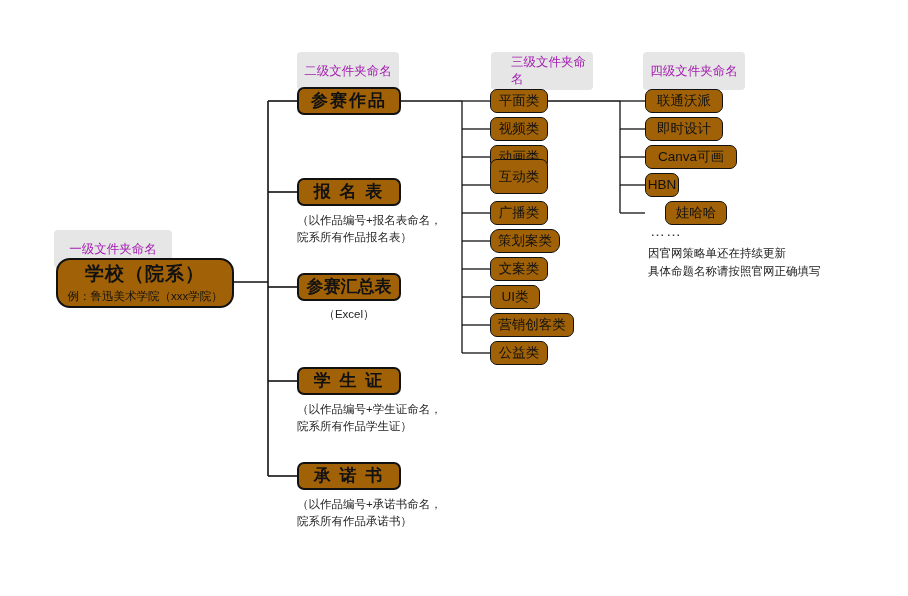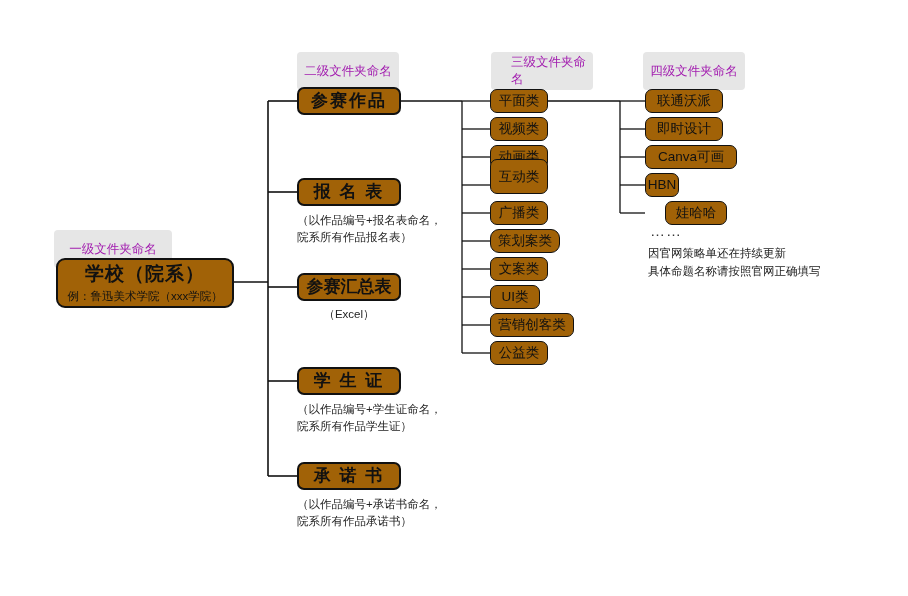--- a/index.html
+++ b/index.html
@@ -50,21 +50,21 @@
     align-items: center;
     justify-content: center;
     height: 38px;
   }
   .lvl1-box {
     font-size: 19px;
     font-weight: bold;
     letter-spacing: 1px;
     flex-direction: column;
     border-width: 2px;
-    border-radius: 9px;
+    border-radius: 14px;
   }
   .lvl1-box .sub {
     font-size: 11.5px;
     font-weight: normal;
     letter-spacing: 0;
     margin-top: 5px;
   }
   .lvl2-box {
     font-size: 17px;
     font-weight: bold;

